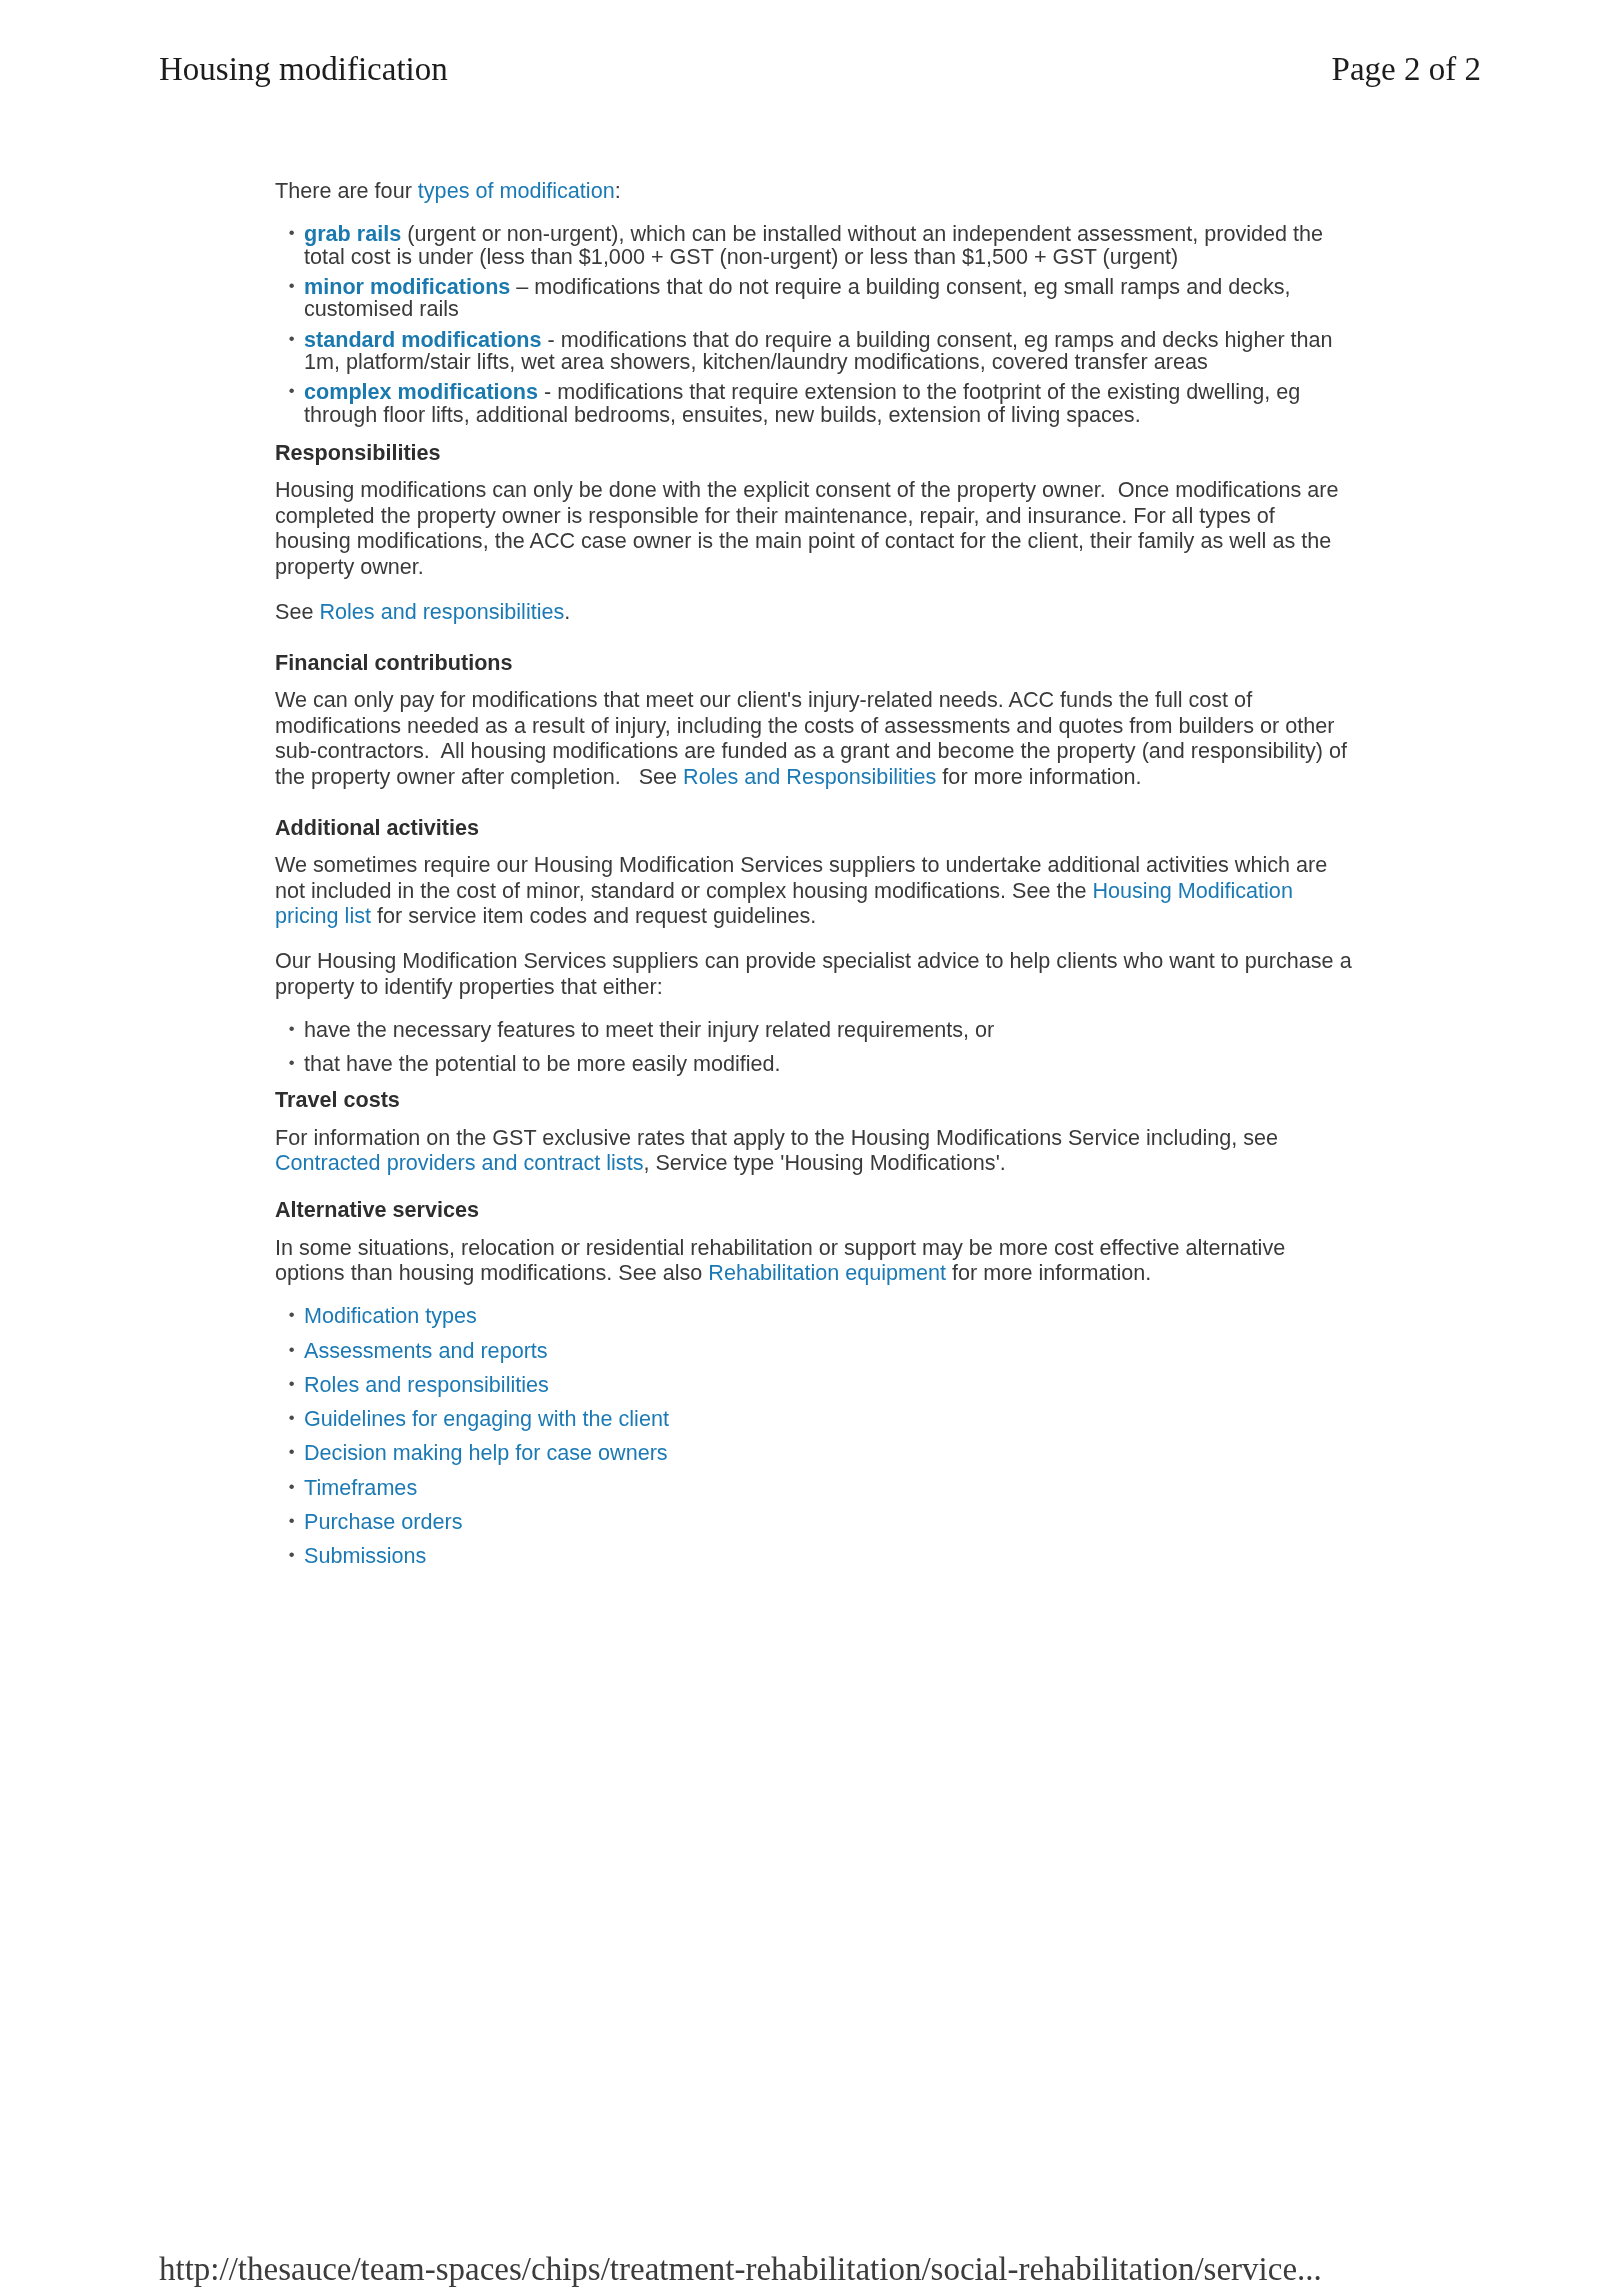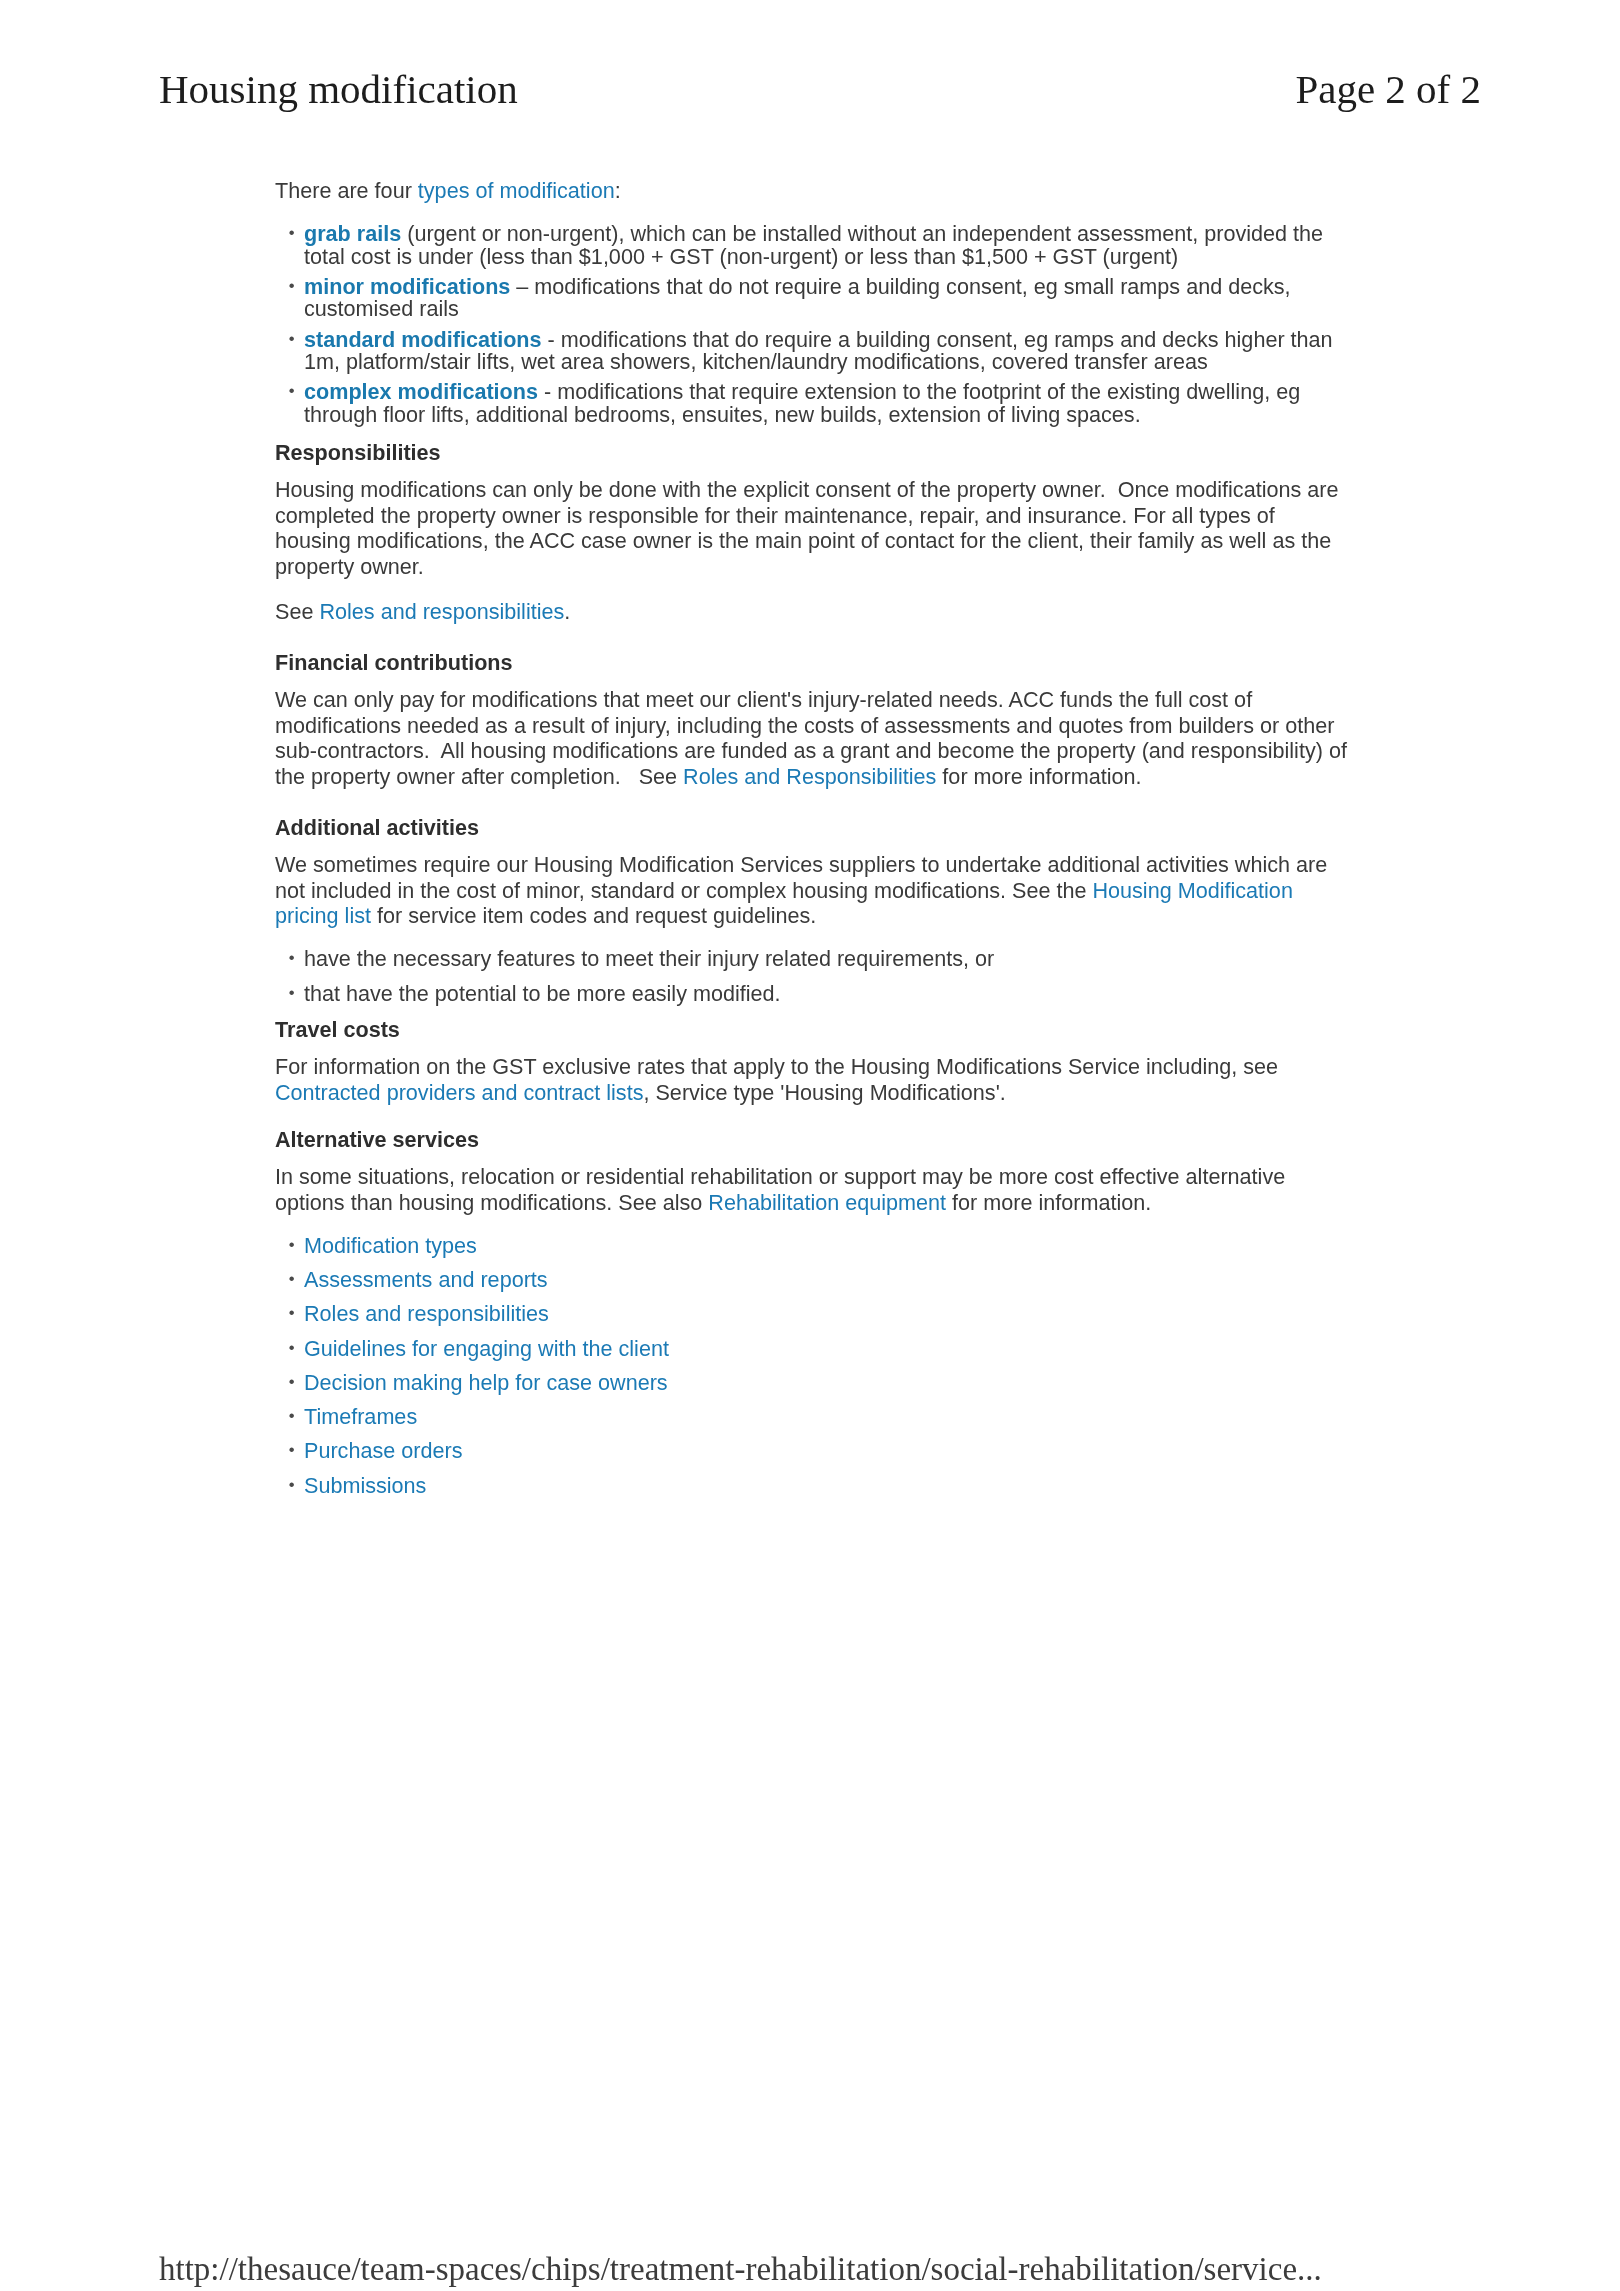--- a/index.html
+++ b/index.html
@@ -4,24 +4,24 @@
 <style>
   html, body { margin:0; padding:0; }
   body {
     width:1620px; height:2292px;
     background:#ffffff;
     position:relative;
     overflow:hidden;
     font-family:"Liberation Sans", sans-serif;
   }
   .page-header {
-    position:absolute; left:159px; right:139px; top:65px;
+    position:absolute; left:159px; right:139px; top:51px;
     display:flex; justify-content:space-between; align-items:baseline;
     font-family:"Liberation Serif", serif;
-    font-size:41px; color:#1d1d1d;
+    font-size:33px; color:#1d1d1d;
   }
   .content {
     position:absolute; left:275px; top:178px; width:1078px;
     color:#3a3a3a; font-size:21.6px; line-height:25.5px;
   }
   .para { margin:0 0 19.6px 0; white-space:pre-wrap; }
   .h {
     font-weight:bold; color:#2e2e2e; font-size:21.6px; line-height:25.5px;
     margin:23.5px 0 11.8px 0;
   }
@@ -71,20 +71,21 @@
 
   <h2 class="h mt14">Responsibilities</h2>
   <p class="para">Housing modifications can only be done with the explicit consent of the property owner.  Once modifications are completed the property owner is responsible for their maintenance, repair, and insurance. For all types of housing modifications, the ACC case owner is the main point of contact for the client, their family as well as the property owner.</p>
   <p class="para"><span>See </span><a class="link">Roles and responsibilities</a><span>.</span></p>
 
   <h2 class="h mt26">Financial contributions</h2>
   <p class="para"><span>We can only pay for modifications that meet our client's injury-related needs. ACC funds the full cost of modifications needed as a result of injury, including the costs of assessments and quotes from builders or other sub-contractors.  All housing modifications are funded as a grant and become the property (and responsibility) of the property owner after completion.   See </span><a class="link">Roles and Responsibilities</a><span> for more information.</span></p>
 
   <h2 class="h mt26">Additional activities</h2>
   <p class="para"><span>We sometimes require our Housing Modification Services suppliers to undertake additional activities which are not included in the cost of minor, standard or complex housing modifications. See the </span><a class="link">Housing Modification pricing list</a><span> for service item codes and request guidelines.</span></p>
+  <p class="para">Our Housing Modification Services suppliers can provide specialist advice to help clients who want to purchase a property to identify properties that either:</p>
 
   <ul class="blist either-list">
     <li><span class="bullet">•</span><span>have the necessary features to meet their injury related requirements, or</span></li>
     <li><span class="bullet">•</span><span>that have the potential to be more easily modified.</span></li>
   </ul>
 
   <h2 class="h mt16">Travel costs</h2>
   <p class="para"><span>For information on the GST exclusive rates that apply to the Housing Modifications Service including, see </span><a class="link">Contracted providers and contract lists</a><span>, Service type 'Housing Modifications'.</span></p>
 
   <h2 class="h mt22">Alternative services</h2>

